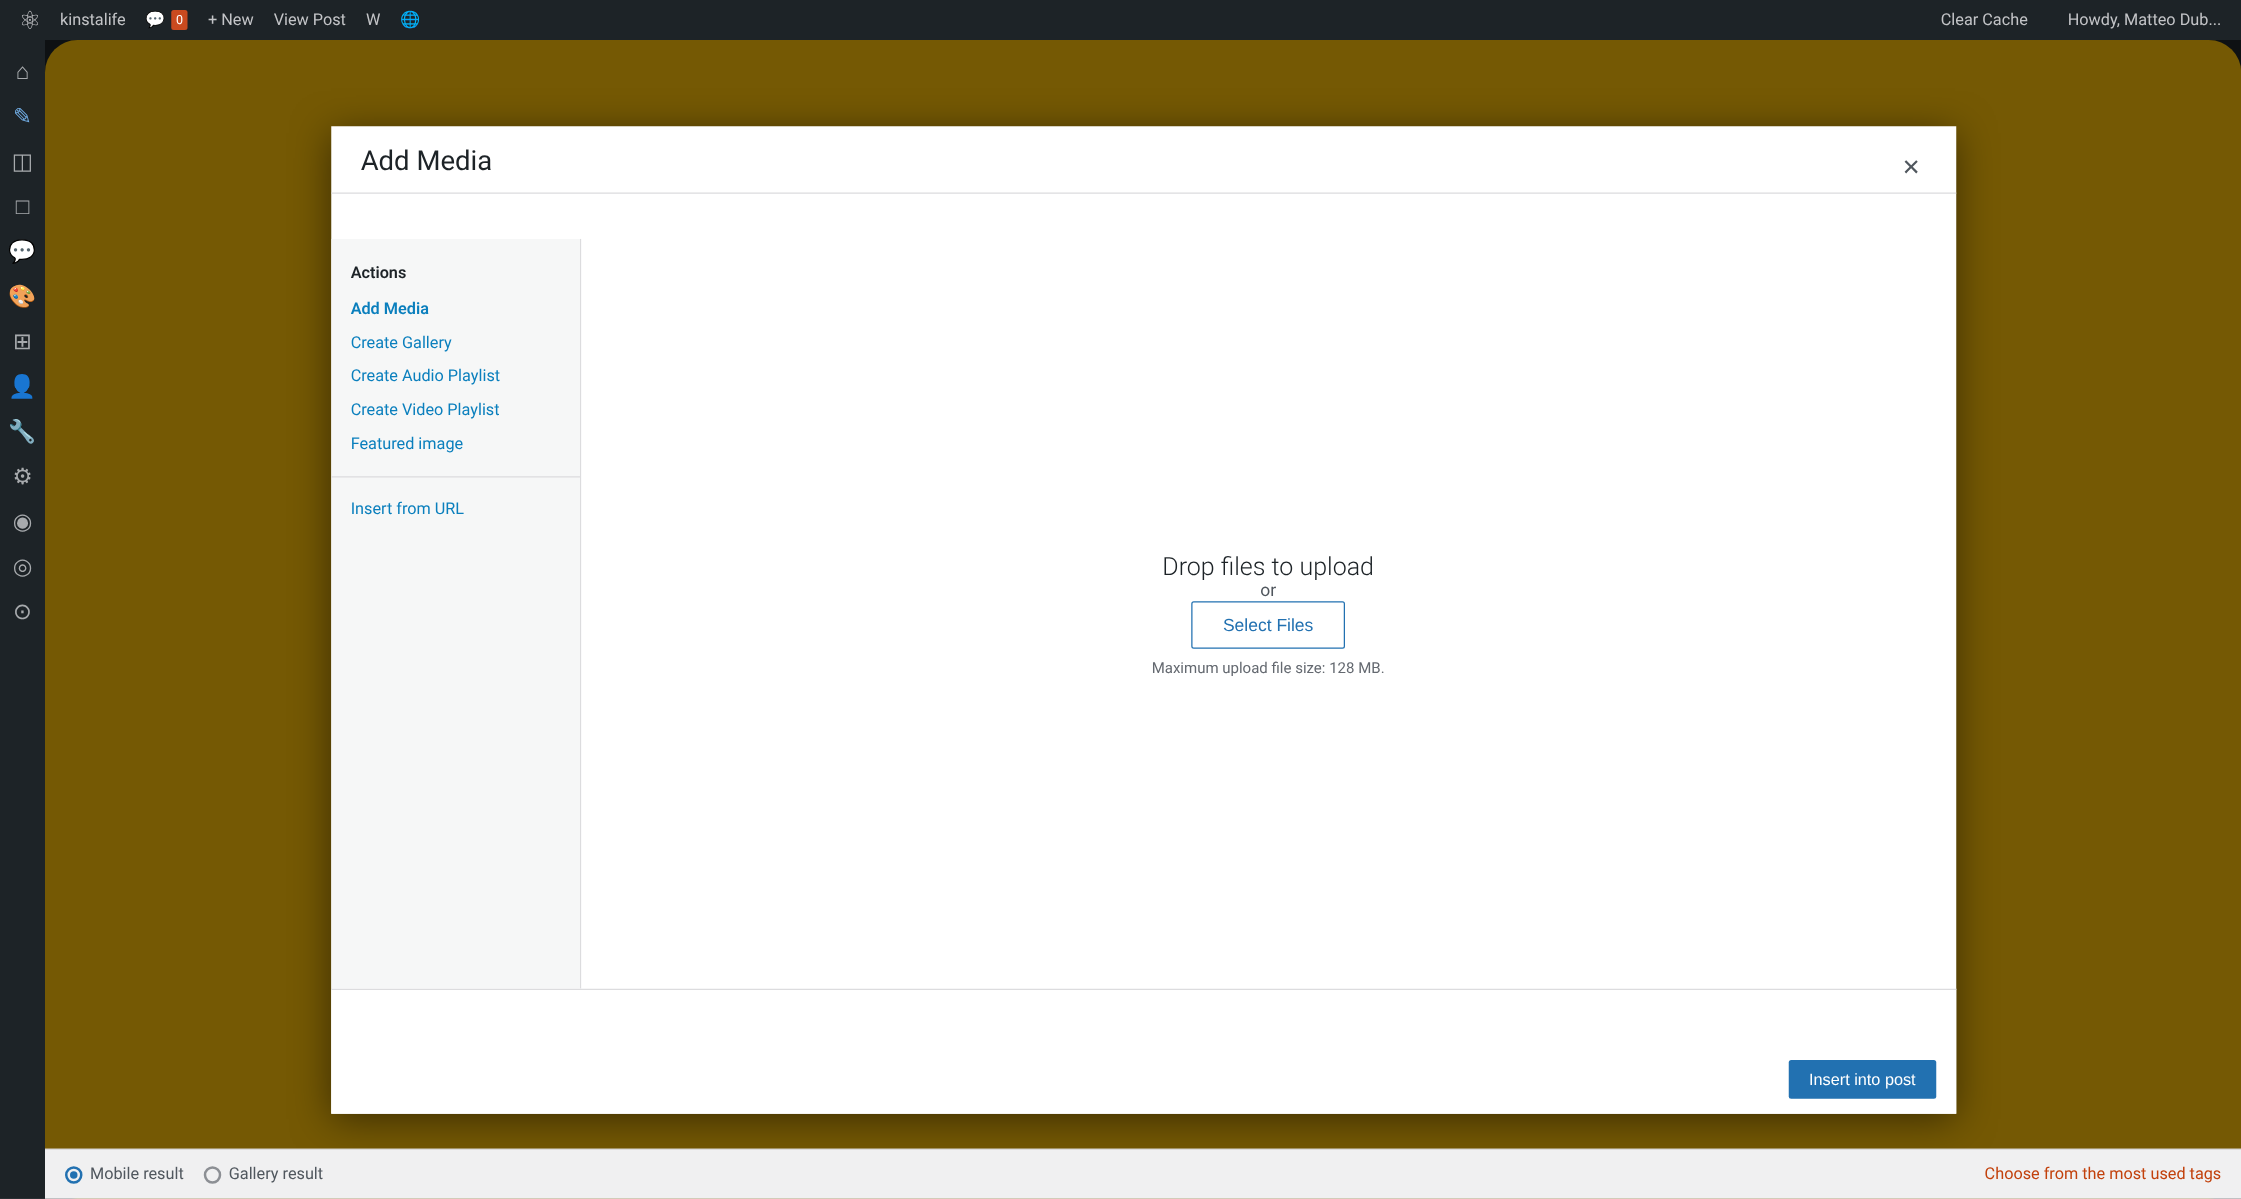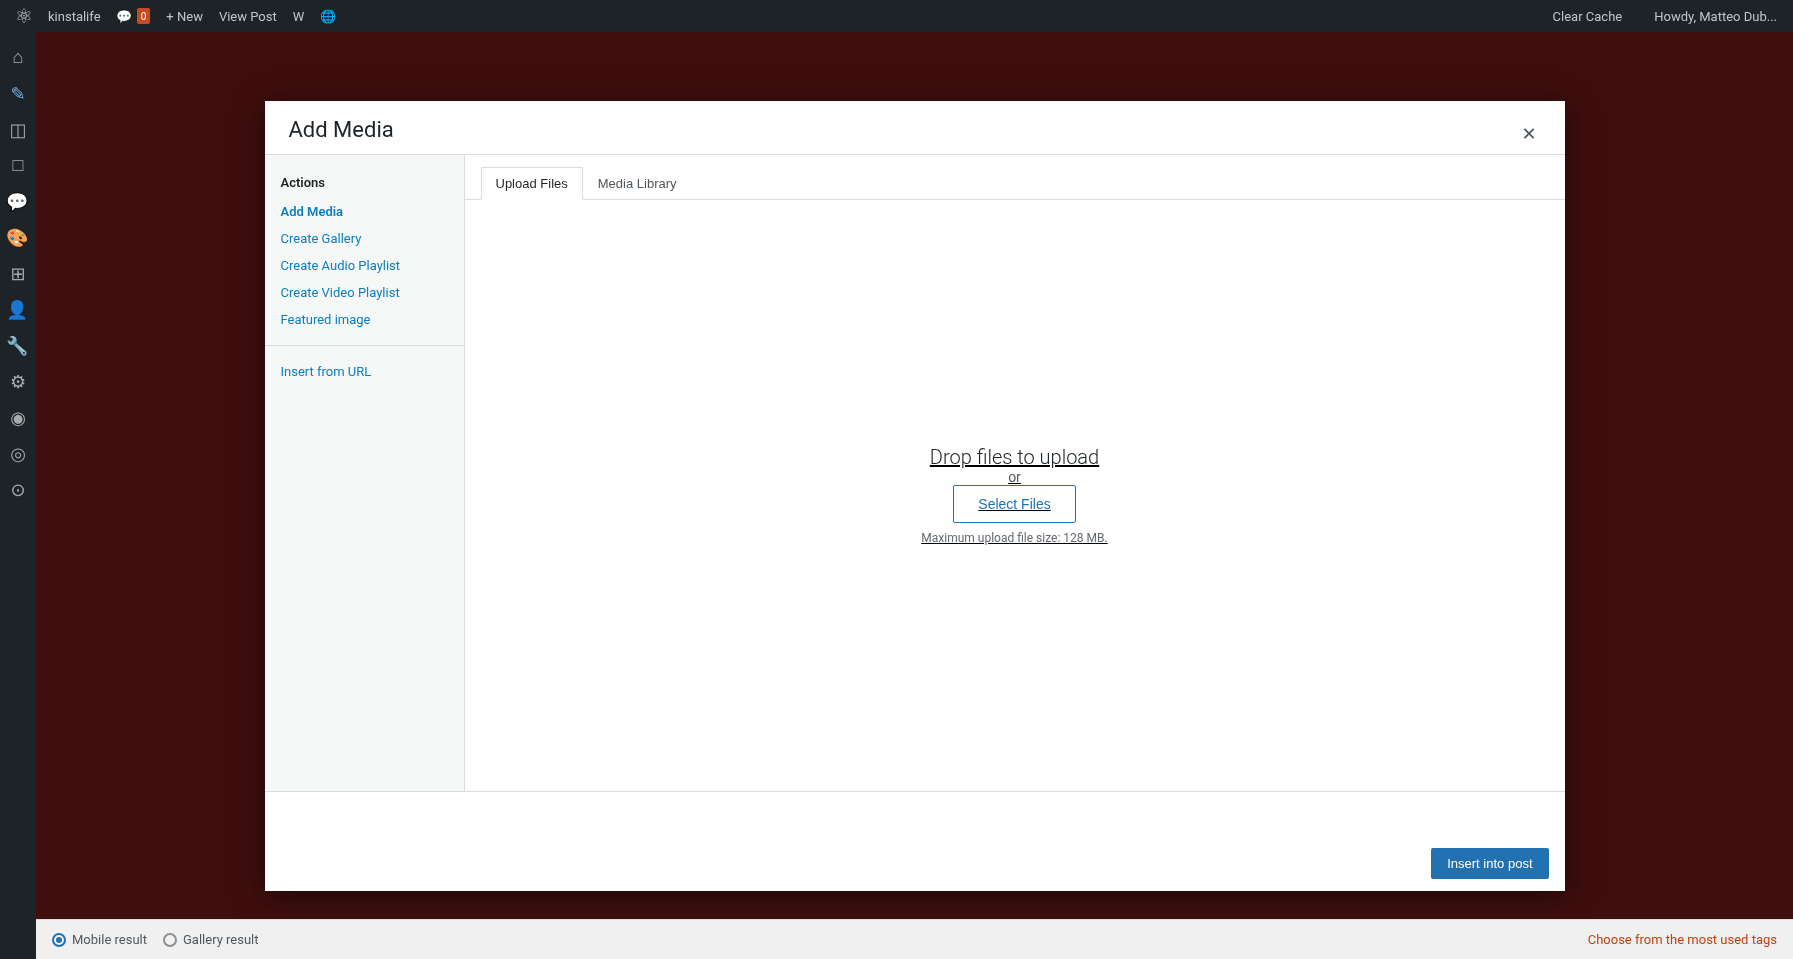--- a/index.html
+++ b/index.html
@@ -100,24 +100,25 @@
     }
     .sidebar-icon-item.highlight { color: #72aee6; }
 
     
     .main-area {
       position: absolute;
       left: 36px;
       top: 32px;
       right: 0;
       bottom: 0;
-      background: #7f1d1d;
-      display: flex;
-      align-items: center;
-      justify-content: center;
+      background: #eab308;
+      display: flex;
+      align-items: center;
+      justify-content: center;
+      border-radius: 26px;
     }
 
     
     .modal-overlay {
       position: absolute;
       inset: 0;
       background: rgba(0,0,0,0.5);
       display: flex;
       align-items: center;
       justify-content: center;
@@ -158,20 +159,21 @@
       padding: 4px;
       line-height: 1;
       margin-top: 4px;
     }
 
     
     .modal-body {
       display: flex;
       flex: 1;
       overflow: hidden;
+      margin-top: 36px;
     }
 
     
     .modal-sidebar {
       width: 200px;
       background: #f6f7f7;
       border-right: 1px solid #dcdcde;
       padding: 16px 0;
       flex-shrink: 0;
     }
@@ -232,21 +234,20 @@
     }
 
     
     .upload-area {
       flex: 1;
       display: flex;
       flex-direction: column;
       align-items: center;
       justify-content: center;
       background: #fff;
-      text-decoration: underline;
     }
     .drop-text {
       font-size: 20px;
       color: #1d2327;
       font-weight: 300;
     }
     .or-text {
       font-size: 14px;
       color: #50575e;
     }
@@ -417,24 +418,20 @@
             <span>Featured image</span>
           </a>
           <div class="sidebar-divider"></div>
           <a class="sidebar-nav-item">
             <span>Insert from URL</span>
           </a>
         </div>
 
         <div class="modal-content">
 
-          <div class="modal-tabs">
-            <button class="modal-tab active">Upload Files</button>
-            <button class="modal-tab">Media Library</button>
-          </div>
 
           <div class="upload-area">
             <div class="drop-text">Drop files to upload</div>
             <div class="or-text">or</div>
             <button class="select-files-btn">Select Files</button>
             <div class="max-upload-text">Maximum upload file size: 128 MB.</div>
           </div>
         </div>
       </div>
 

